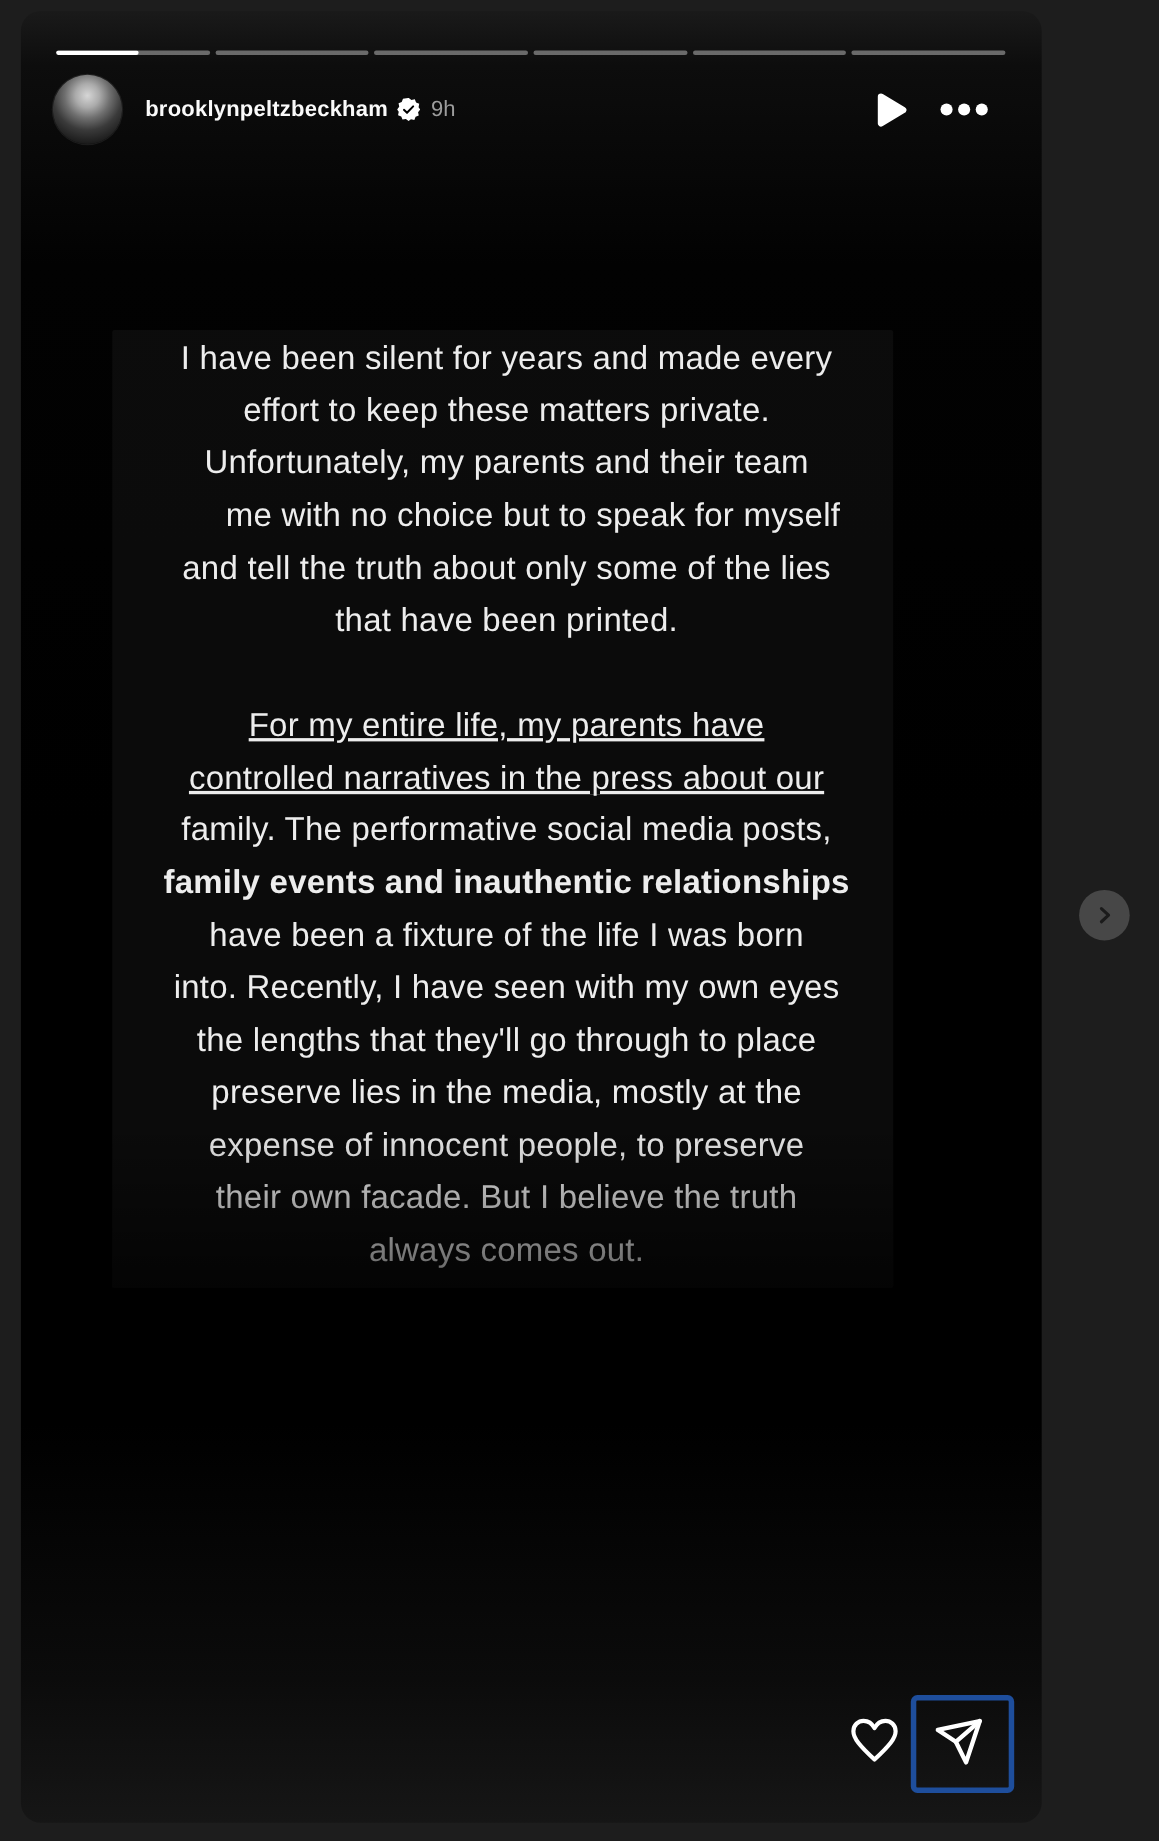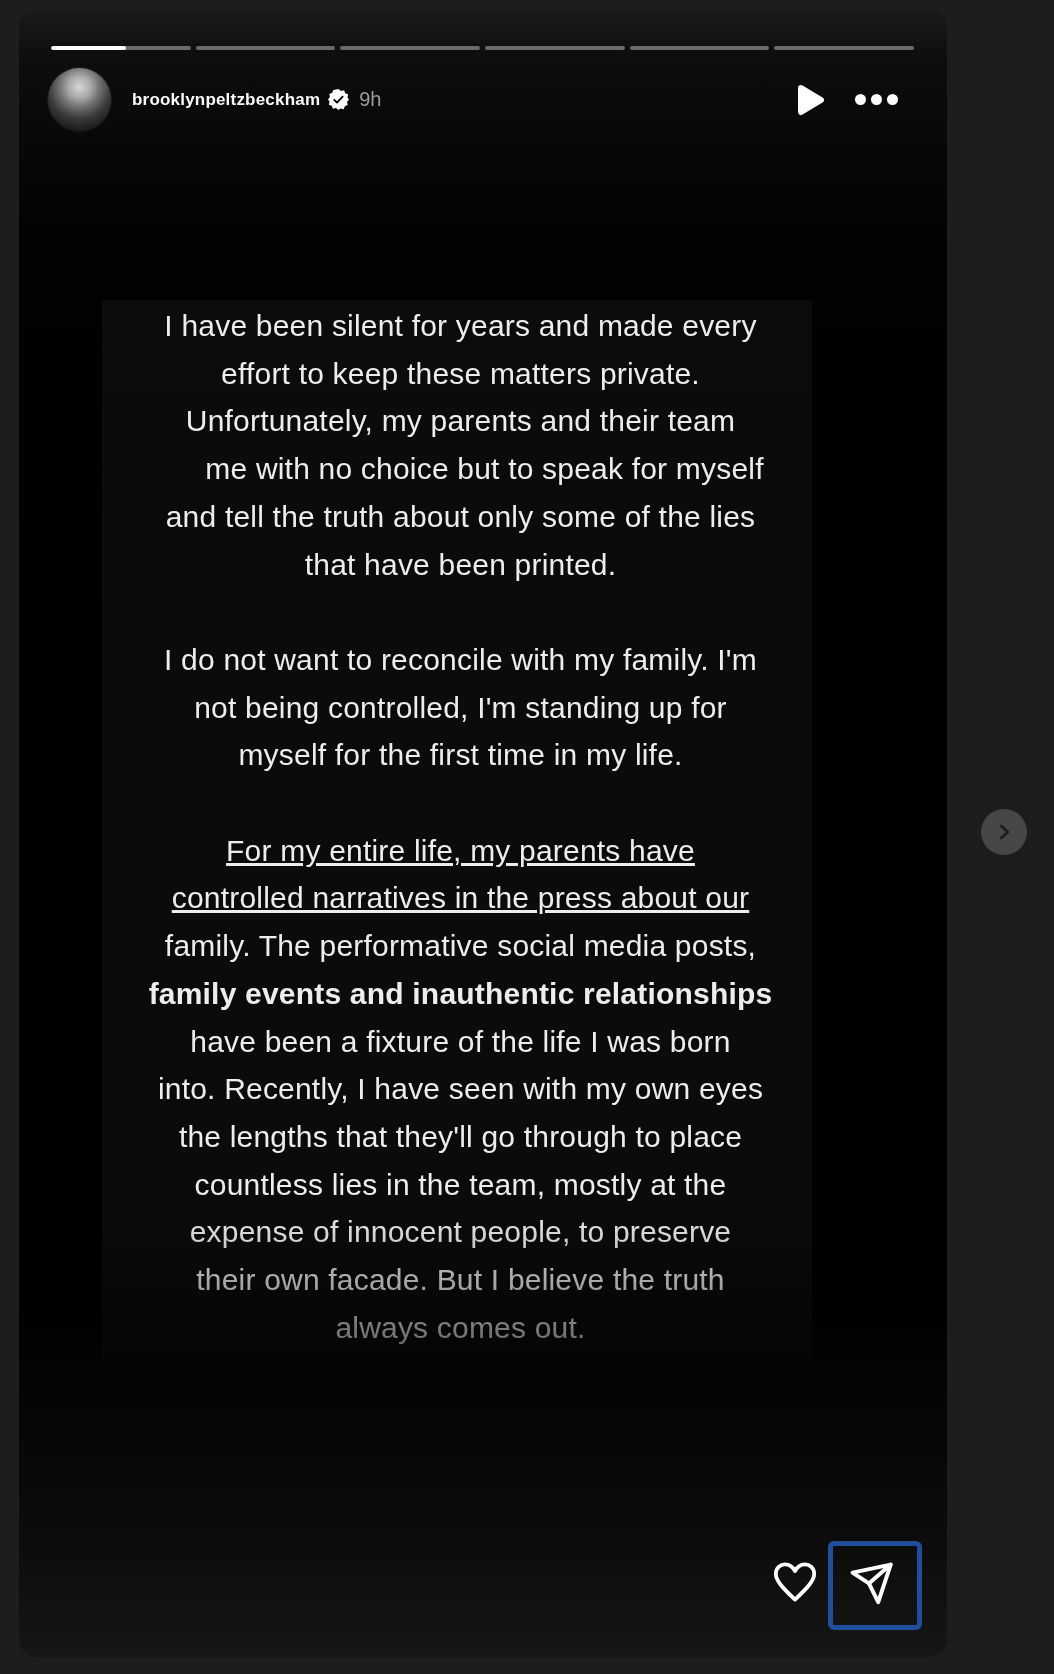--- a/index.html
+++ b/index.html
@@ -31,21 +31,21 @@
   .avatar{
     position:absolute;left:29px;top:0;width:63px;height:63px;border-radius:50%;
     background:
       radial-gradient(circle at 50% 30%,#d6d6d6 0%,#ababab 20%,#6f6f6f 38%,#3a3a3a 58%,#151515 85%,#0b0b0b 100%);
     box-shadow:0 0 0 1px rgba(255,255,255,0.08);
   }
   .name-row{
     position:absolute;left:113px;top:0;height:63px;
     display:flex;align-items:center;
   }
-  .username{color:#fafafa;font-size:17px;font-weight:700;letter-spacing:0.2px;}
+  .username{color:#fafafa;font-size:20px;font-weight:700;letter-spacing:0.2px;}
   .badge{margin-left:8px;width:21px;height:21px;flex:0 0 auto;}
   .timestamp{margin-left:10px;color:#9d9d9d;font-size:20px;font-weight:500;}
   .controls{
     position:absolute;right:49px;top:0;height:63px;
     display:flex;align-items:center;gap:30px;
   }
   .play-btn,.more-btn{background:none;border:none;padding:0;cursor:pointer;display:flex;align-items:center;}
   .dots{display:flex;gap:5px;align-items:center;}
   .dot{width:11px;height:11px;border-radius:50%;background:#fff;}
   
@@ -131,33 +131,28 @@
     <div class="text-content">
         <div class="para">
           <div class="line" style="color: rgb(237, 237, 237);">I have been silent for years and made every</div>
           <div class="line" style="color: rgb(237, 237, 237);">effort to keep these matters private.</div>
           <div class="line" style="color: rgb(237, 237, 237);">Unfortunately, my parents and their team</div>
           <div class="line" style="color: rgb(237, 237, 237); margin-left: 48px;">me with no choice but to speak for myself</div>
           <div class="line" style="color: rgb(237, 237, 237);">and tell the truth about only some of the lies</div>
           <div class="line" style="color: rgb(237, 237, 237);">that have been printed.</div>
         </div>
         <div class="para">
-          <div class="line" style="color: rgb(237, 237, 237);">I do not want to reconcile with my family. I'm</div>
-          <div class="line" style="color: rgb(237, 237, 237);">not being controlled, I'm standing up for</div>
-          <div class="line" style="color: rgb(237, 237, 237);">myself for the first time in my life.</div>
-        </div>
-        <div class="para">
           <div class="line" style="color: rgb(237, 237, 237); text-decoration: underline;">For my entire life, my parents have</div>
           <div class="line" style="color: rgb(237, 237, 237); text-decoration: underline;">controlled narratives in the press about our</div>
           <div class="line" style="color: rgb(237, 237, 237);">family. The performative social media posts,</div>
           <div class="line" style="color: rgb(237, 237, 237); font-weight: bold;">family events and inauthentic relationships</div>
           <div class="line" style="color: rgb(237, 237, 237);">have been a fixture of the life I was born</div>
           <div class="line" style="color: rgb(237, 237, 237);">into. Recently, I have seen with my own eyes</div>
           <div class="line" style="color: rgb(237, 237, 237);">the lengths that they'll go through to place</div>
-          <div class="line" style="color: rgb(237, 237, 237);">countless lies in the team, mostly at the</div>
+          <div class="line" style="color: rgb(237, 237, 237);">preserve lies in the media, mostly at the</div>
           <div class="line" style="color: rgb(237, 237, 237);">expense of innocent people, to preserve</div>
           <div class="line" style="color: rgb(237, 237, 237);">their own facade. But I believe the truth</div>
           <div class="line" style="color: rgb(237, 237, 237);">always comes out.</div>
         </div>
       </div>
     <div class="fade"></div>
   </div>
 
   <button class="like-btn">
     <svg width="48" height="48" viewBox="0 0 24 24">

